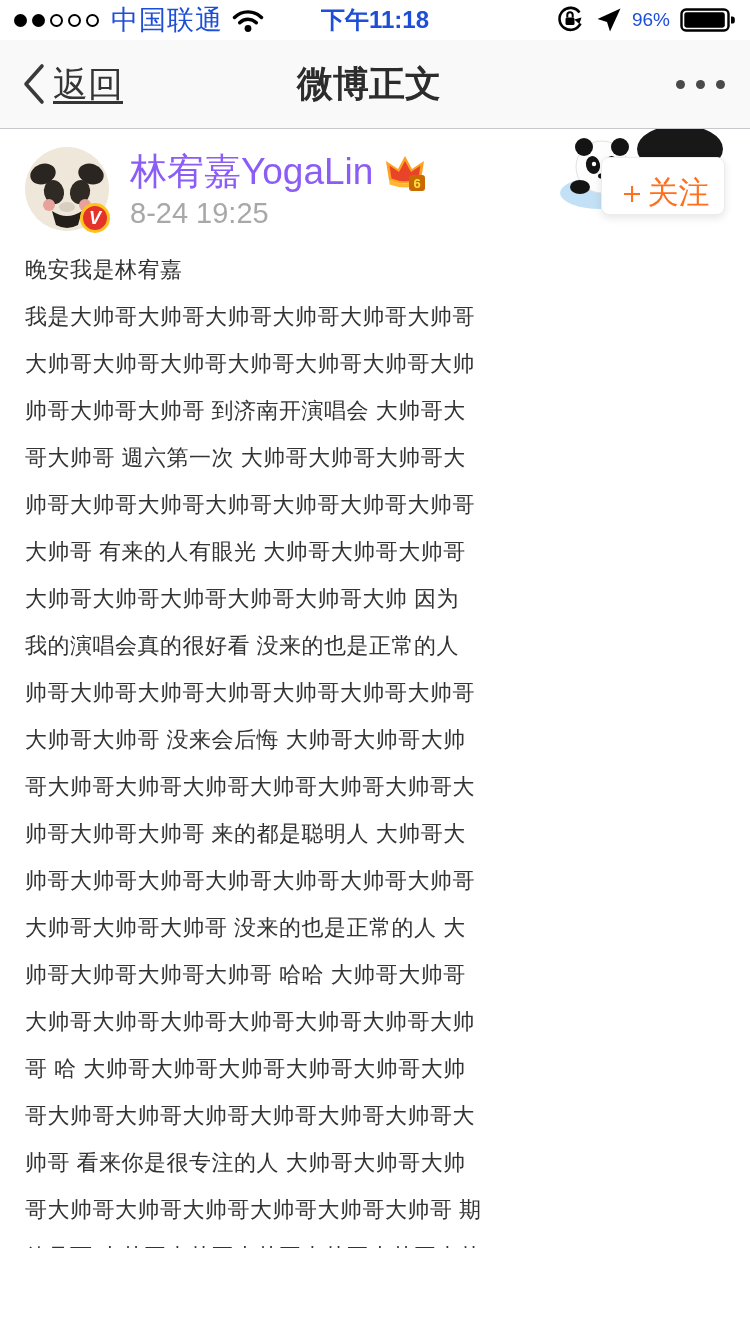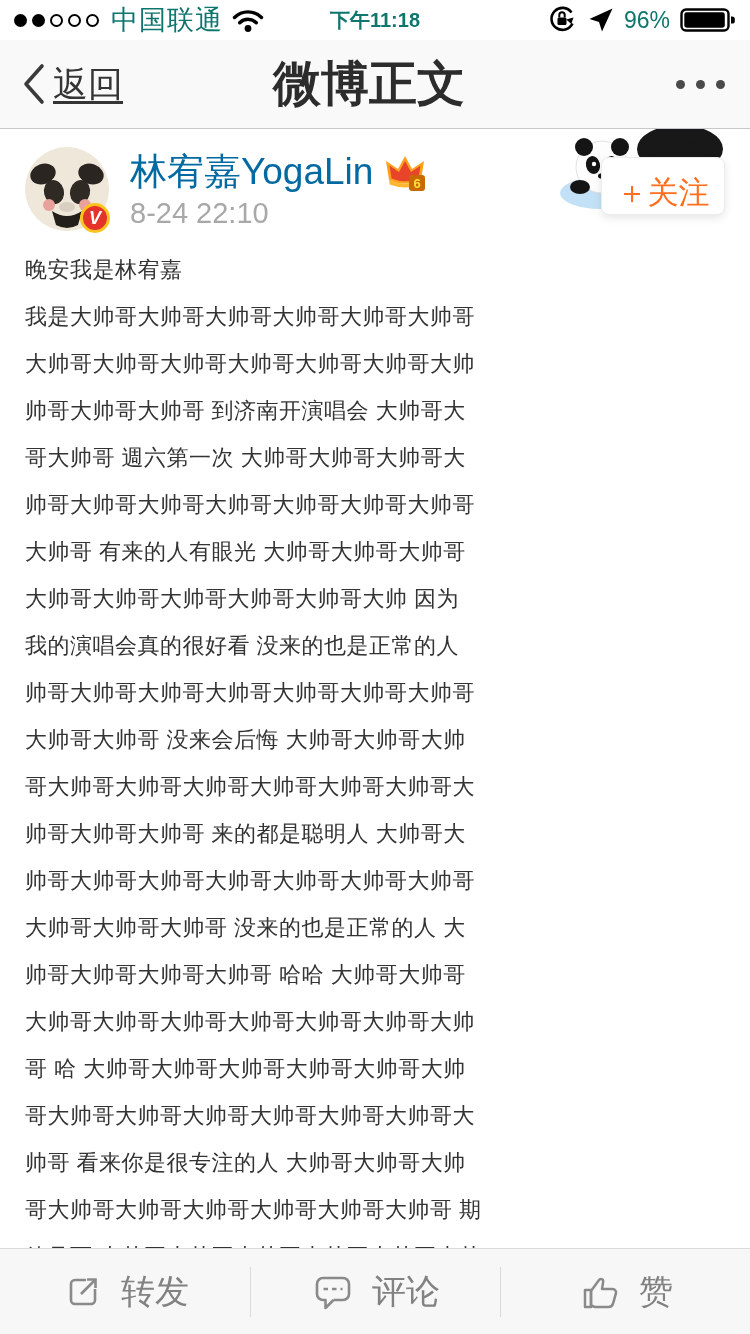--- a/index.html
+++ b/index.html
@@ -3,66 +3,66 @@
 <meta charset="utf-8">
 <style>
   html,body{margin:0;padding:0;background:#222;}
   .phone{
     position:relative;width:750px;height:1334px;background:#fff;
     font-family:"Liberation Sans",sans-serif;overflow:hidden;margin:0 auto;
   }
   
   .status-bar{
     position:absolute;top:0;left:0;right:0;height:40px;background:#fff;
-    display:flex;align-items:center;padding:0 14px;box-sizing:border-box;color:#0f766e;justify-content:center;
+    display:flex;align-items:center;padding:0 14px;box-sizing:border-box;color:#1d4ed8;justify-content:center;
   }
   .sb-left{display:flex;align-items:center;gap:8px;}
   .signal-dots{display:flex;align-items:center;gap:5px;margin-right:4px;}
   .dot{width:13px;height:13px;border-radius:50%;box-sizing:border-box;}
   .dot.filled{background:#000;}
   .dot.hollow{border:2px solid #000;background:transparent;}
   .carrier{font-size:27px;letter-spacing:1px;}
   .sb-time{
-    position:absolute;left:0;right:0;text-align:center;font-size:20px;font-weight:600;
+    position:absolute;left:0;right:0;text-align:center;font-size:24px;font-weight:600;
   }
   .sb-right{margin-left:auto;display:flex;align-items:center;gap:10px;z-index:1;}
-  .battery-pct{font-size:23px;}
+  .battery-pct{font-size:19px;}
   
   .nav-bar{
     position:absolute;top:40px;left:0;right:0;height:88px;background:#f9f9f9;
     border-bottom:1px solid #c8c7cc;box-sizing:content-box;padding-left:25px;
   }
   .nav-back{
     position:absolute;left:22px;top:0;height:88px;display:flex;align-items:center;gap:8px;cursor:pointer;
   }
   .nav-back-label{
     font-size:35px;color:#353535;text-decoration:underline;text-underline-offset:5px;
   }
   .nav-title{
     position:absolute;left:0;right:12px;top:0;height:88px;display:flex;align-items:center;justify-content:center;
-    font-size:48px;font-weight:600;color:#2c2c2c;
+    font-size:36px;font-weight:600;color:#2c2c2c;
   }
   .nav-more{
     position:absolute;right:25px;top:0;height:88px;display:flex;align-items:center;gap:11px;cursor:pointer;
   }
   .nav-more i{width:9px;height:9px;border-radius:50%;background:#4a4a4a;display:block;}
   
   .content{position:absolute;top:129px;left:0;right:0;height:1119px;background:#fff;overflow:hidden;}
   .post-header{position:relative;height:110px;}
   .avatar{
     position:absolute;left:25px;top:18px;width:84px;height:84px;border-radius:50%;overflow:hidden;background:#efe8da;
   }
   .v-badge{
     position:absolute;left:80px;top:74px;width:30px;height:30px;border-radius:50%;
     background:#e6332a;border:3px solid #ffc31e;box-sizing:border-box;
     display:flex;align-items:center;justify-content:center;
     color:#fff;font-size:18px;font-weight:bold;font-style:italic;
   }
   .author-name{
-    position:absolute;left:130px;top:18px;font-size:37px;color:#0369a1;display:flex;align-items:center;gap:8px;
+    position:absolute;left:130px;top:18px;font-size:37px;color:#8b5cf6;display:flex;align-items:center;gap:8px;
   }
   .post-time{position:absolute;left:130px;top:68px;font-size:29px;color:#a8a8a8;}
   .sticker{position:absolute;left:558px;top:0;width:172px;height:82px;}
   .follow-btn{
     position:absolute;right:25px;top:28px;width:122px;height:56px;background:#fff;
     border:1px solid #ececec;border-radius:8px;box-shadow:0 3px 8px rgba(0,0,0,0.10);
     display:flex;align-items:flex-end;justify-content:center;
     color:#ff6f1e;font-size:31px;z-index:2;cursor:pointer;
   }
   .post-body{position:absolute;left:25px;right:25px;top:117px;}
@@ -160,21 +160,21 @@
       <div class="author-name">
         <span>林宥嘉YogaLin</span>
         <svg class="icon" width="48" height="42" viewBox="0 0 48 42">
           <path d="M8 29L5 10l12 8 7-13 7 13 12-8-3 19q-17 7-32 0z" fill="#ffa01e"></path>
           <path d="M10.5 27.5L8.6 14.8l9.4 6.2 6-11 6 11 9.4-6.2-1.9 12.7q-13.5 5.4-27 0z" fill="#e8442a"></path>
           <path d="M8 29q16 7 32 0l-.7 4.5q-15 6-30.6 0z" fill="#ffb733"></path>
           <rect x="28" y="24" width="16" height="16" rx="3" fill="#c96a00"></rect>
           <text x="36" y="37" text-anchor="middle" font-size="13" font-weight="bold" fill="#ffe23c" font-family="Liberation Sans, sans-serif">6</text>
         </svg>
       </div>
-      <div class="post-time">8-24 22:10</div>
+      <div class="post-time">8-24 19:25</div>
 
       <svg class="sticker" viewBox="0 0 172 82">
         <ellipse cx="42" cy="64" rx="40" ry="16" fill="#c3e1f6"></ellipse>
         <ellipse cx="122" cy="20" rx="43" ry="24" fill="#181818"></ellipse>
         <ellipse cx="120" cy="42" rx="27" ry="21" fill="#e9c6a0"></ellipse>
         <ellipse cx="120" cy="27" rx="30" ry="14" fill="#181818"></ellipse>
         <path d="M93 34q-4 14 2 24l6-2q-4-10-2-20z" fill="#181818"></path>
         <path d="M147 34q4 14-2 24l-6-2q4-10 2-20z" fill="#181818"></path>
         <ellipse cx="108" cy="45" rx="4.5" ry="2.8" fill="#26180e"></ellipse>
         <ellipse cx="131" cy="45" rx="4.5" ry="2.8" fill="#26180e"></ellipse>
@@ -215,40 +215,14 @@
         <div class="body-line">帅哥大帅哥大帅哥大帅哥 哈哈 大帅哥大帅哥</div>
         <div class="body-line">大帅哥大帅哥大帅哥大帅哥大帅哥大帅哥大帅</div>
         <div class="body-line">哥 哈 大帅哥大帅哥大帅哥大帅哥大帅哥大帅</div>
         <div class="body-line">哥大帅哥大帅哥大帅哥大帅哥大帅哥大帅哥大</div>
         <div class="body-line">帅哥 看来你是很专注的人 大帅哥大帅哥大帅</div>
         <div class="body-line">哥大帅哥大帅哥大帅哥大帅哥大帅哥大帅哥 期</div>
         <div class="body-line">待见面 大帅哥大帅哥大帅哥大帅哥大帅哥大帅</div>
       </div>
   </div>
 
-  <div class="toolbar">
-    <div class="tb-item">
-      <svg class="icon" width="44" height="44" viewBox="0 0 44 44">
-        <path d="M25 10H14a4 4 0 0 0-4 4v16a4 4 0 0 0 4 4h16a4 4 0 0 0 4-4V19" fill="none" stroke="#8a8a8a" stroke-width="2.6"></path>
-        <path d="M20 24L34 10" fill="none" stroke="#8a8a8a" stroke-width="2.6"></path>
-        <path d="M26 9.5h8.5V18" fill="none" stroke="#8a8a8a" stroke-width="2.6"></path>
-      </svg>
-      <span>转发</span>
-    </div>
-    <div class="tb-divider d1"></div>
-    <div class="tb-item">
-      <svg class="icon" width="46" height="44" viewBox="0 0 46 44">
-        <path d="M13 8h20a6 6 0 0 1 6 6v10a6 6 0 0 1-6 6h-9.5 M13 8a6 6 0 0 0-6 6v10a6 6 0 0 0 6 6h2.5v8l8-8" fill="none" stroke="#8a8a8a" stroke-width="2.6" stroke-linejoin="round"></path>
-        <path d="M13.5 19h19" fill="none" stroke="#8a8a8a" stroke-width="2.6" stroke-dasharray="4.5 4"></path>
-      </svg>
-      <span>评论</span>
-    </div>
-    <div class="tb-divider d2"></div>
-    <div class="tb-item">
-      <svg class="icon" width="46" height="44" viewBox="0 0 46 44">
-        <path d="M8 20h6v17H8z" fill="none" stroke="#8a8a8a" stroke-width="2.5" stroke-linejoin="round"></path>
-        <path d="M14 35.5V21l8-11c1.2-1.8 4.4-1 4.2 1.6L25 19h10.5c2.6 0 4 2.2 3.4 4.4l-2.8 10c-.6 2.2-2.2 3.6-4.6 3.6H18z" fill="none" stroke="#8a8a8a" stroke-width="2.5" stroke-linejoin="round"></path>
-      </svg>
-      <span>赞</span>
-    </div>
-  </div>
 
 </div>
 
 </body></html>

